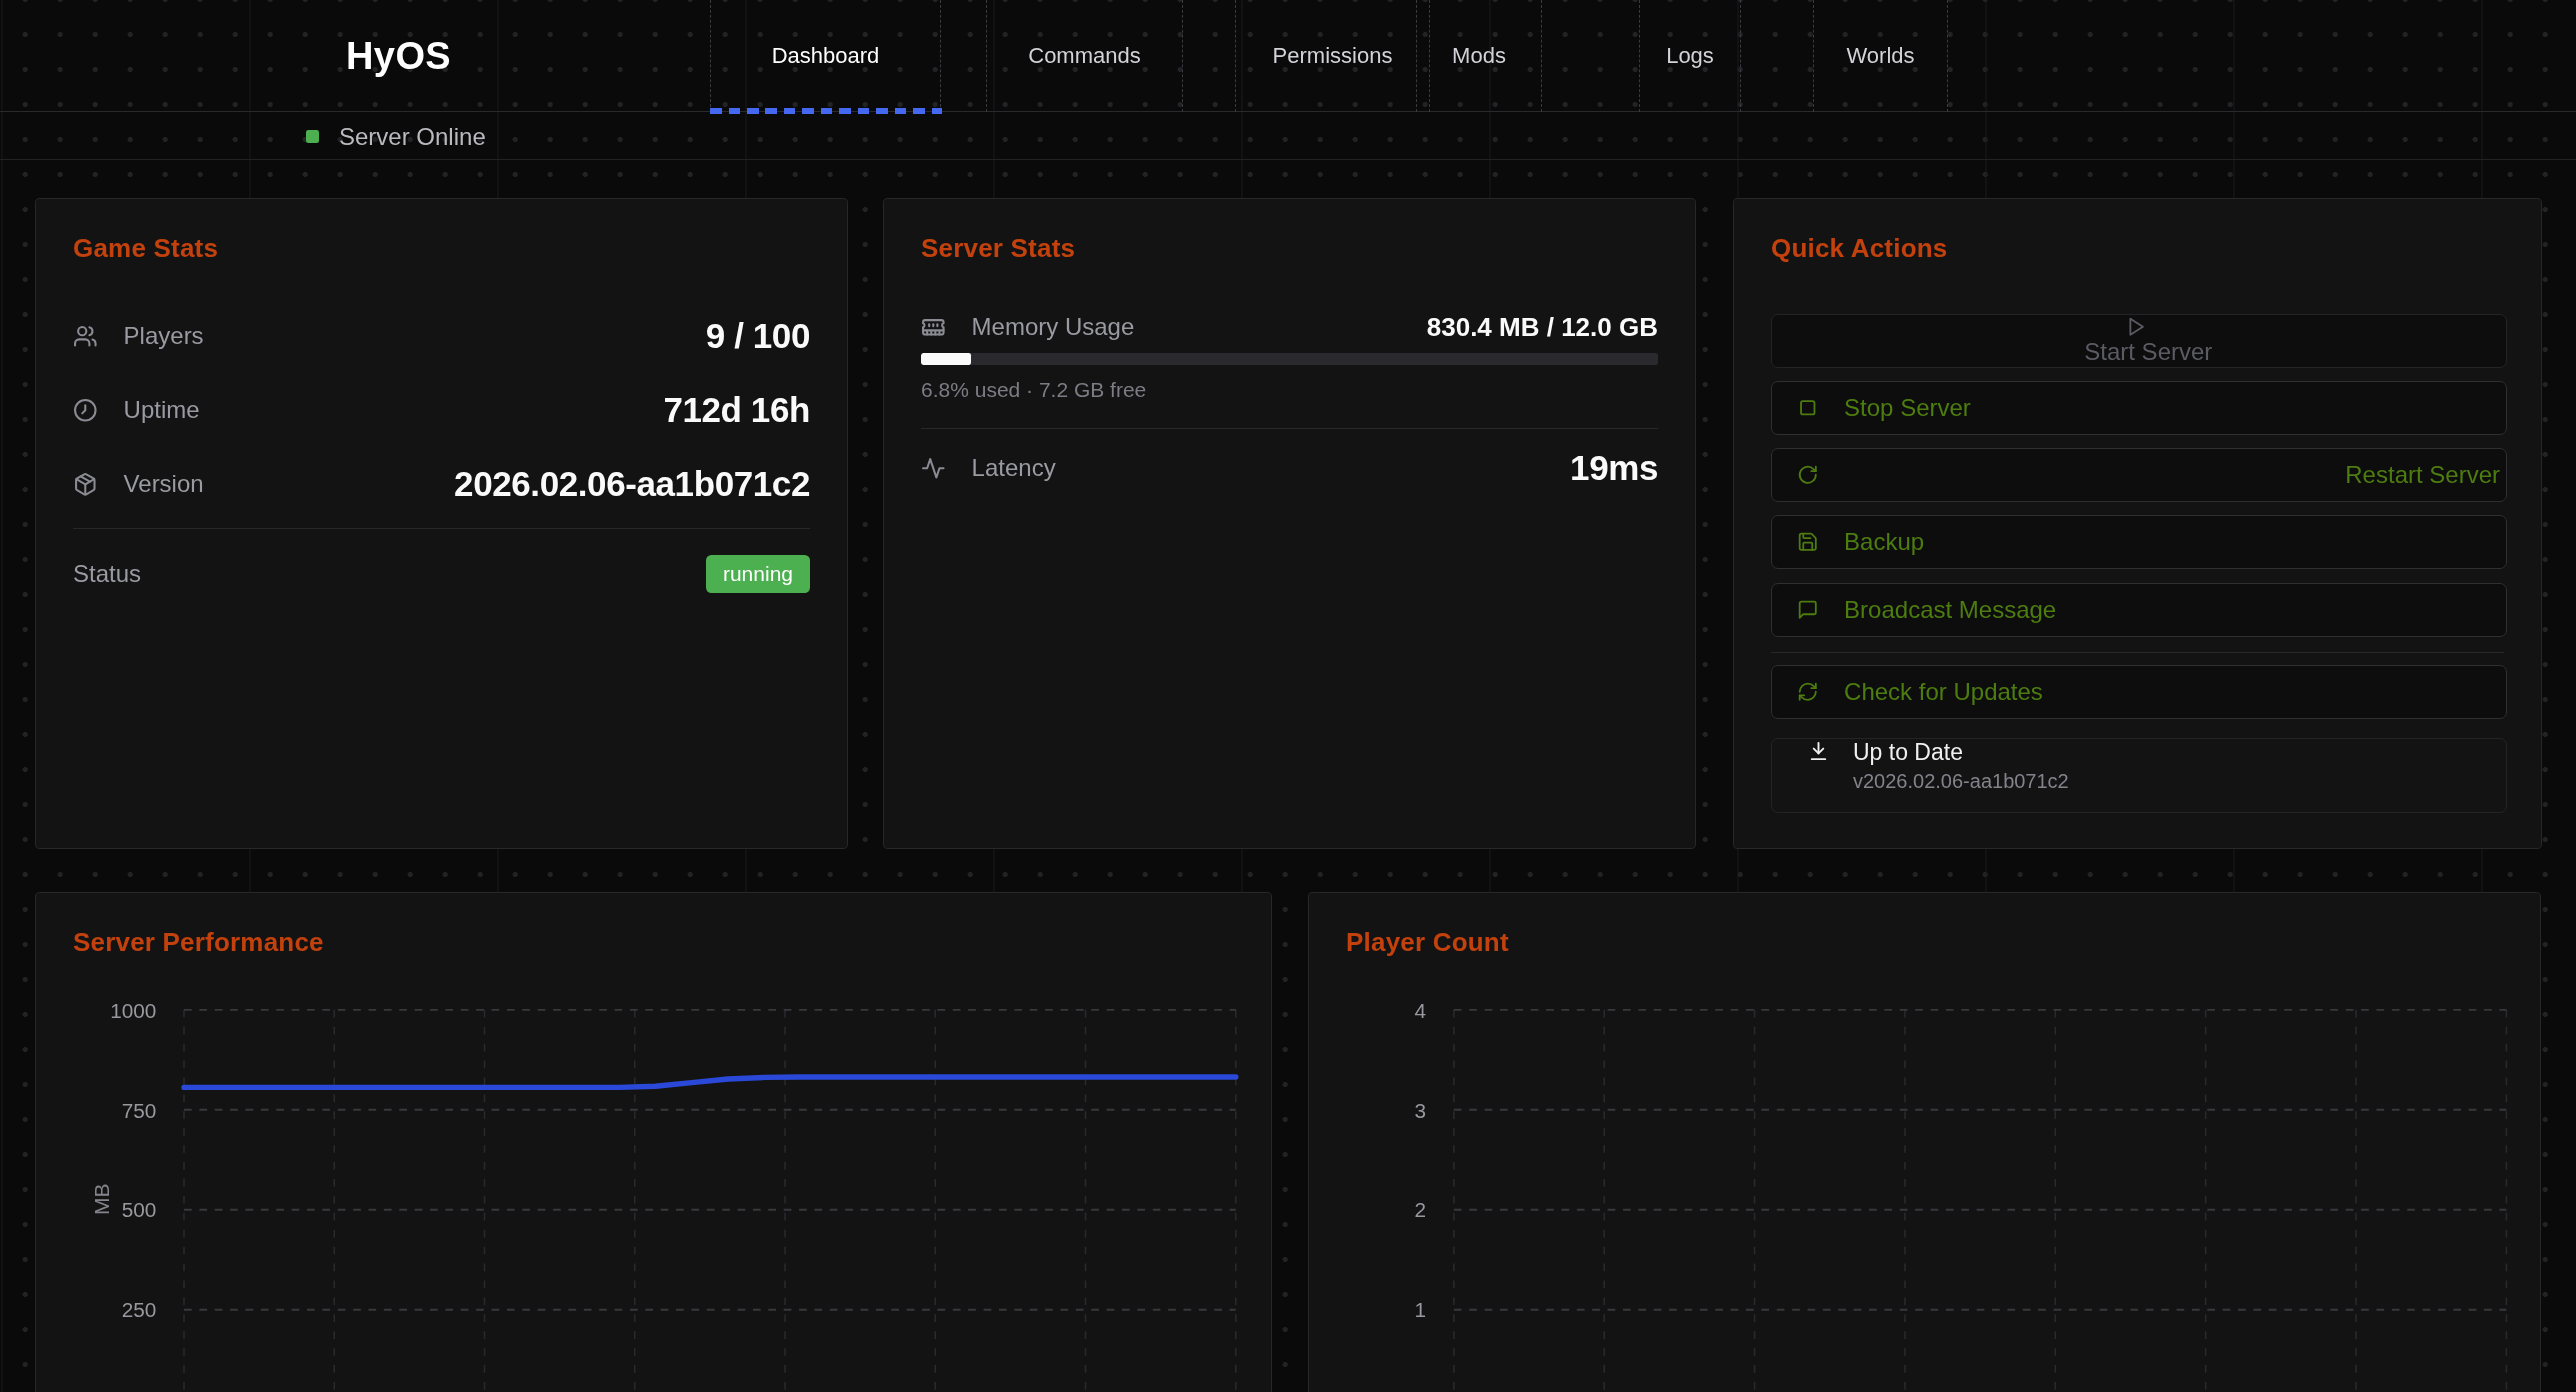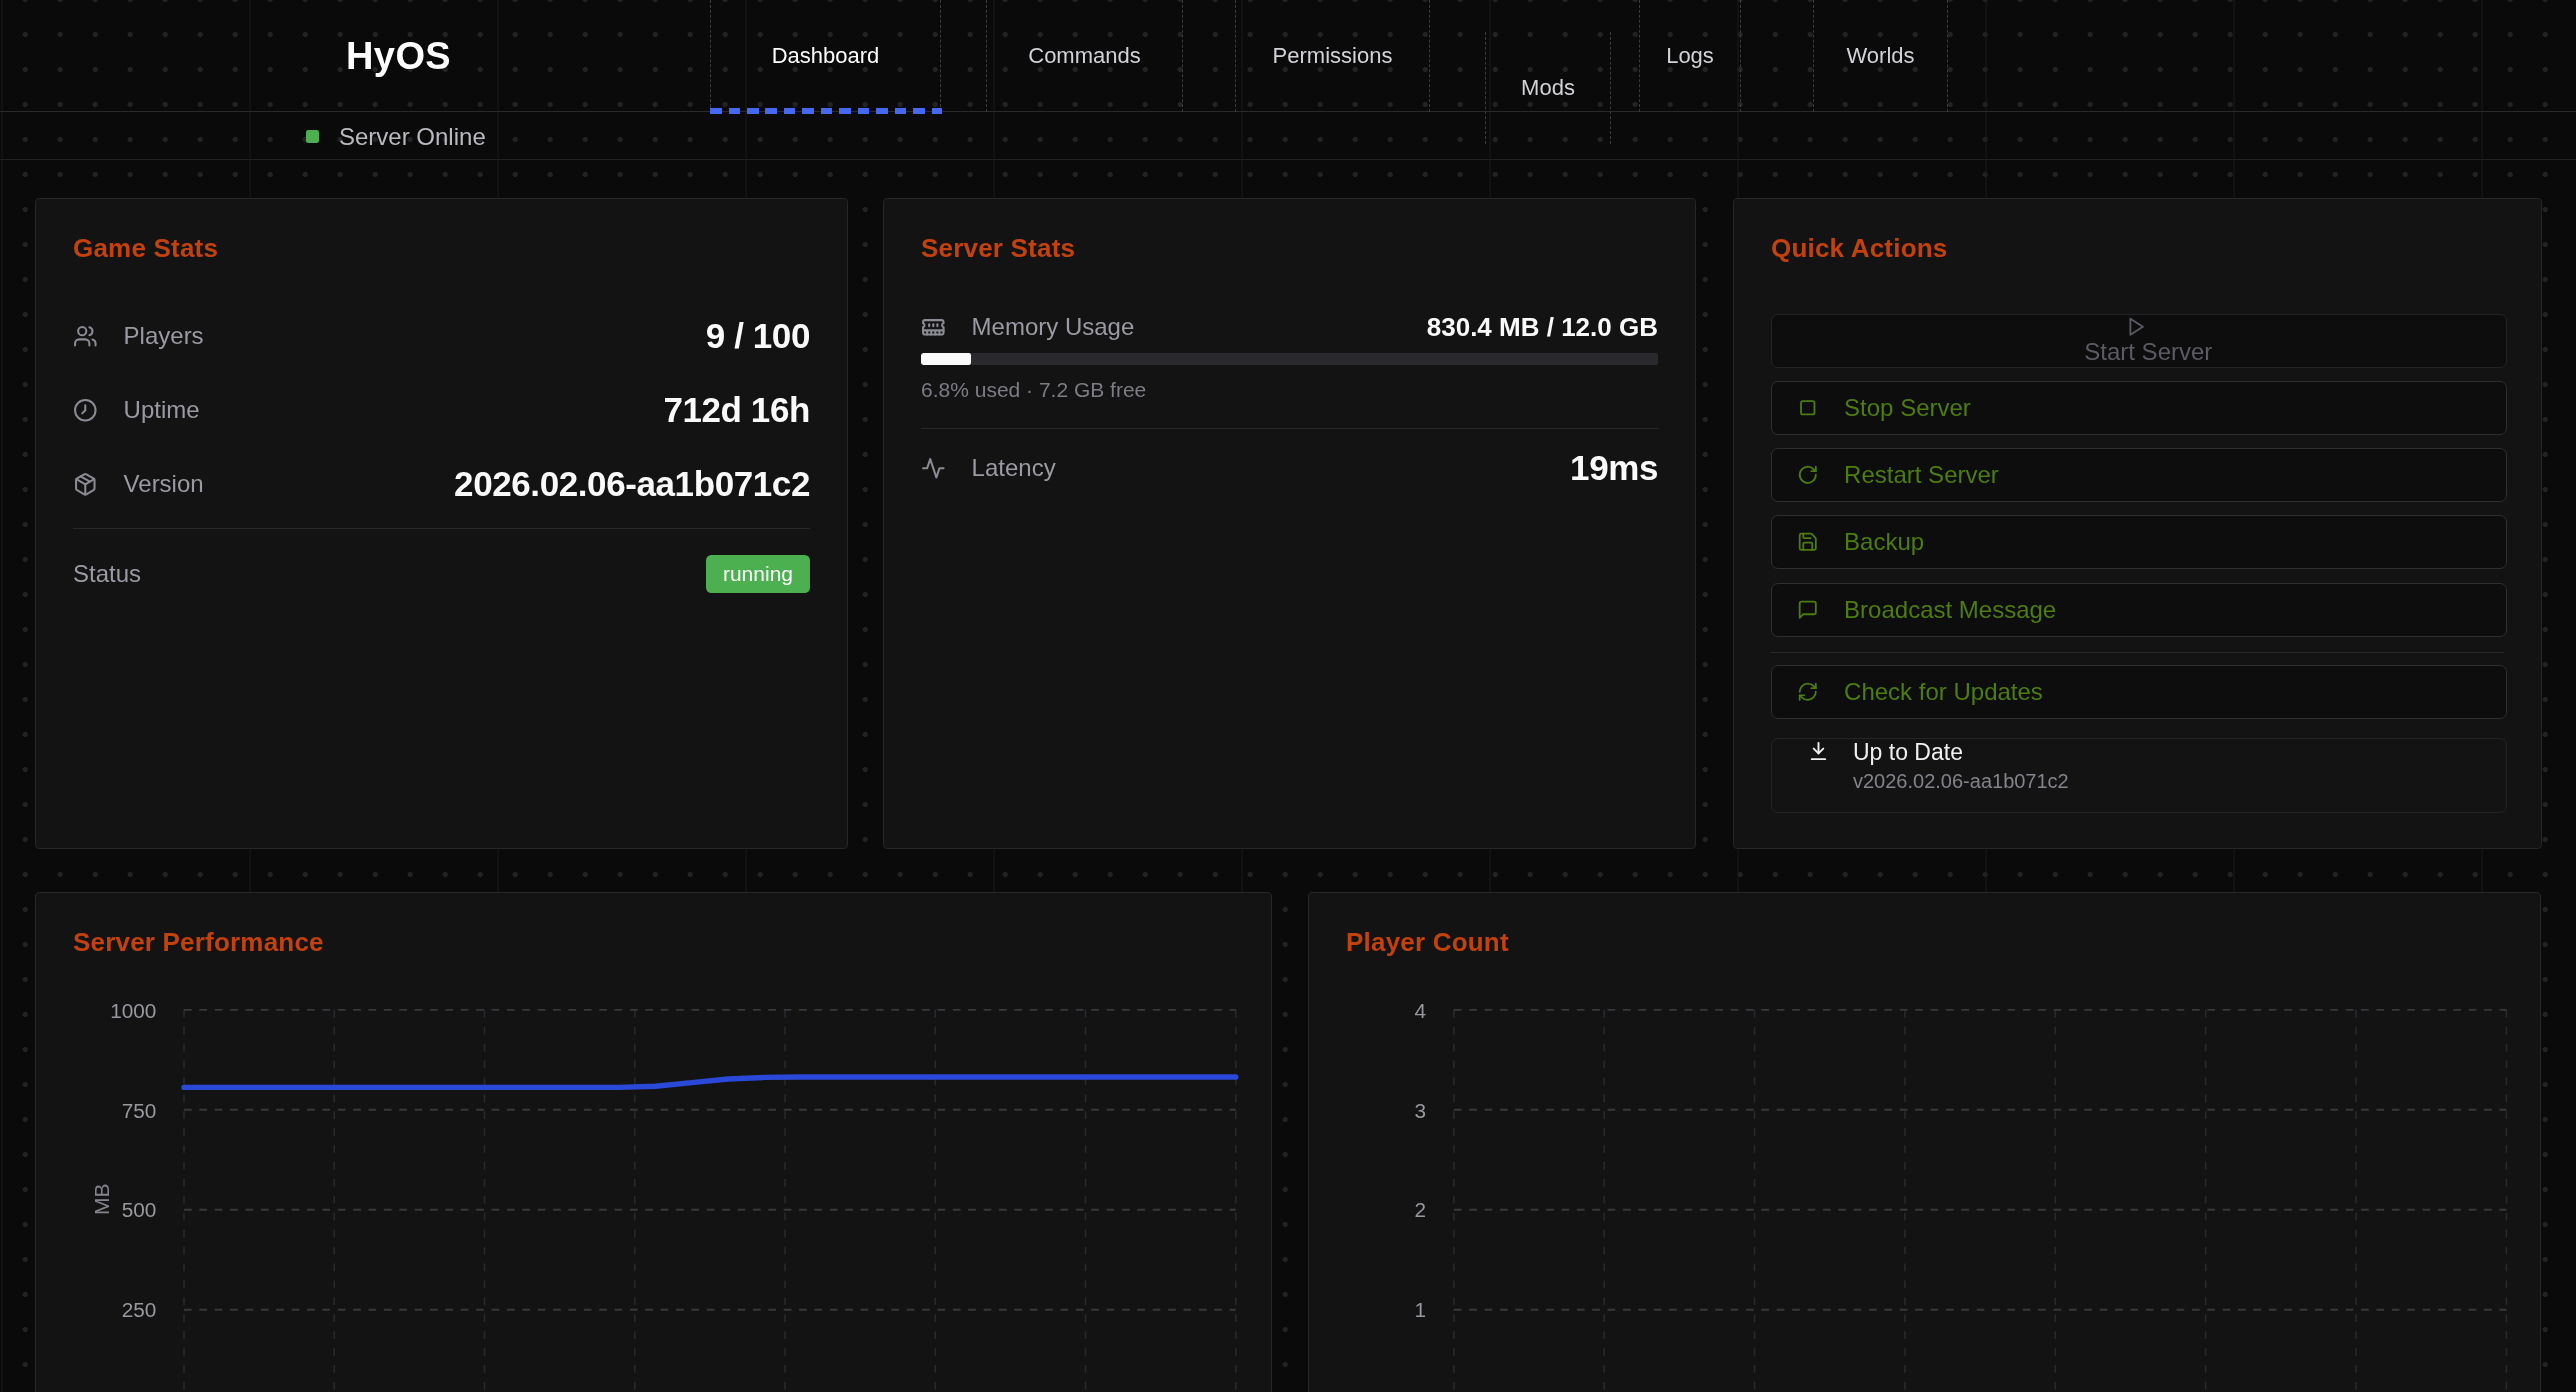--- a/index.html
+++ b/index.html
@@ -81,21 +81,21 @@
   <div class="abs tab active" style="left:710px;width:231px;">
     <span>Dashboard</span>
     <div class="abs underline"></div>
   </div>
   <div class="abs tab" style="left:986px;width:197px;">
     <span>Commands</span>
   </div>
   <div class="abs tab" style="left:1235px;width:195px;">
     <span>Permissions</span>
   </div>
-  <div class="abs tab" style="left:1485px;width:126px;margin-top:32px;">
+  <div class="abs tab" style="left:1416px;width:126px;">
     <span>Mods</span>
   </div>
   <div class="abs tab" style="left:1639px;width:102px;">
     <span>Logs</span>
   </div>
   <div class="abs tab" style="left:1813px;width:135px;">
     <span>Worlds</span>
   </div>
 </header>
 
@@ -201,21 +201,21 @@
     <span>Start Server</span>
   </button>
   <button class="abs qa-btn" style="top:182px;">
     <span class="qa-icon">
         <svg viewBox="0 0 24 24">
           <rect x="4.5" y="4.5" width="15" height="15" rx="2"></rect>
         </svg>
       </span>
     <span>Stop Server</span>
   </button>
-  <button class="abs qa-btn" style="top:249px;">
+  <button class="abs qa-btn" style="top:249px;justify-content:space-between;">
     <span class="qa-icon">
         <svg viewBox="0 0 24 24">
           <path d="M21 12a9 9 0 1 1-2.64-6.36L21 8"></path>
           <path d="M21 3v5h-5"></path>
         </svg>
       </span>
     <span>Restart Server</span>
   </button>
   <button class="abs qa-btn" style="top:316px;">
     <span class="qa-icon">

